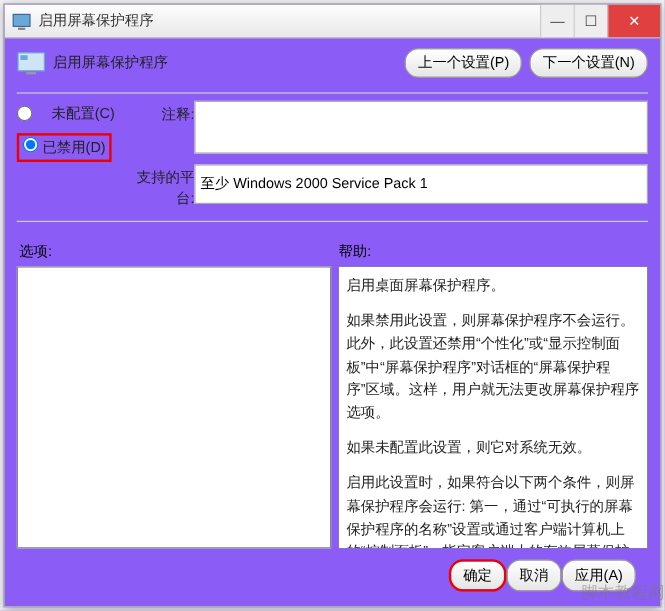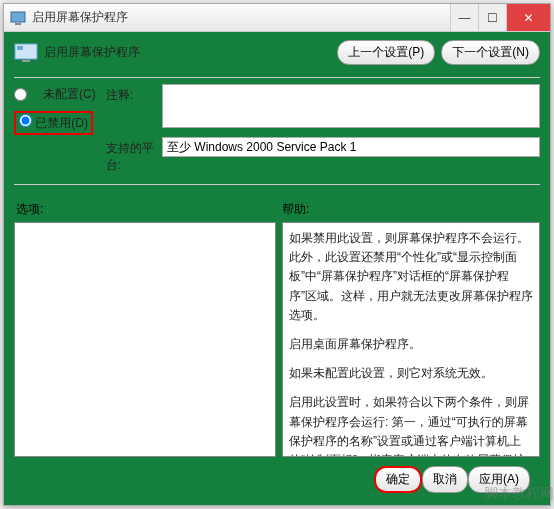--- a/index.html
+++ b/index.html
@@ -1,17 +1,17 @@
 <!DOCTYPE html>
 <html><head>
 <meta charset="utf-8">
 <style>
 * { box-sizing: border-box; margin: 0; padding: 0; }
 body { font-family: "Microsoft YaHei", "SimSun", sans-serif; font-size: 12px; background: #f0f0f0; width: 554px; height: 509px; overflow: hidden; position: relative; }
-.window { width: 548px; height: 503px; margin: 3px; background: #15803d; border: 1px solid #aaa; display: flex; flex-direction: column; box-shadow: 0 2px 8px rgba(0,0,0,0.3); }
+.window { width: 548px; height: 503px; margin: 3px; background: #8b5cf6; border: 1px solid #aaa; display: flex; flex-direction: column; box-shadow: 0 2px 8px rgba(0,0,0,0.3); }
 .titlebar { height: 28px; background: linear-gradient(to bottom, #fdfdfd, #e8e8e8); border-bottom: 1px solid #ccc; display: flex; align-items: center; padding-left: 6px; }
 .titlebar-icon { width: 16px; height: 16px; margin-right: 6px; display: inline-block; }
 .titlebar-icon svg { width: 100%; height: 100%; }
 .title-text { flex: 1; color: #333; }
 .win-btns { display: flex; height: 100%; }
 .win-btn { width: 28px; height: 100%; display: flex; align-items: center; justify-content: center; border-left: 1px solid #ccc; cursor: pointer; }
 .win-btn.close { background: #e04040; color: #fff; width: 44px; }
 .win-btn.min, .win-btn.max { background: #eee; color: #444; }
 .content { flex: 1; padding: 8px 10px 4px; display: flex; flex-direction: column; overflow: hidden; }
 .header-row { display: flex; align-items: center; margin-bottom: 8px; }
@@ -21,24 +21,24 @@
 .nav-btns { display: flex; gap: 6px; }
 .btn { border: 1px solid #999; background: linear-gradient(to bottom, #fff, #e6e6e6); padding: 3px 10px; font-size: 12px; cursor: pointer; border-radius: 12px; }
 .hr { border: none; border-top: 1px solid #ccc; margin: 4px 0 6px; }
 .config-row { display: flex; }
 .radio-col { width: 92px; display: flex; flex-direction: column; gap: 8px; padding-top: 2px; }
 .radio-item { display: flex; align-items: center; gap: 16px; font-size: 12px; color: #222; }
 .radio-item .hl { border: 2px solid #e00; padding: 1px 3px; }
 .radio-item input { margin: 0; }
 .fields-col { flex: 1; }
 .field-row { display: flex; margin-bottom: 6px; }
-.field-label { width: 56px; padding-top: 3px; font-size: 12px; color: #222; }
+.field-label { width: 56px; padding-top: 3px; font-size: 12px; color: #222; text-align: right; }
 .field-input { flex: 1; }
 .textarea { width: 100%; height: 44px; border: 1px solid #aaa; resize: none; font-family: inherit; font-size: 12px; background: #fff; }
-.platform-input { width: 100%; border: 1px solid #aaa; height: 20px; padding: 2px 4px; font-size: 12px; background: #fff; }
+.platform-input { width: 100%; border: 1px solid #aaa; height: 33px; padding: 2px 4px; font-size: 12px; background: #fff; }
 .labels-row { display: flex; margin-top: 10px; margin-bottom: 4px; }
 .labels-row .left { width: 268px; padding-left: 2px; }
 .labels-row .right { flex: 1; }
 .panes { display: flex; gap: 6px; flex: 1; min-height: 0; }
 .pane { border: 1px solid #888; background: #fff; overflow-y: auto; padding: 6px; font-size: 12px; line-height: 1.6; color: #222; }
 .pane.left { width: 262px; }
 .pane.right { flex: 1; }
 .pane p { margin-bottom: 10px; }
 .footer { padding: 8px 10px; display: flex; justify-content: flex-end; gap: 0; border-top: 1px solid transparent; }
 .btn-ok { border: 2px solid #e00; }
@@ -107,22 +107,22 @@
     <hr class="hr">
 
     <div class="labels-row">
       <div class="left">选项:</div>
       <div class="right">帮助:</div>
     </div>
 
     <div class="panes">
       <div class="pane left"></div>
       <div class="pane right">
+        <p>启用桌面屏幕保护程序。</p>
         <p>如果禁用此设置，则屏幕保护程序不会运行。此外，此设置还禁用“个性化”或“显示控制面板”中“屏幕保护程序”对话框的“屏幕保护程序”区域。这样，用户就无法更改屏幕保护程序选项。</p>
-        <p>启用桌面屏幕保护程序。</p>
         <p>如果未配置此设置，则它对系统无效。</p>
         <p>启用此设置时，如果符合以下两个条件，则屏幕保护程序会运行: 第一，通过“可执行的屏幕保护程序的名称”设置或通过客户端计算机上的“控制面板”，指定客户端上的有效屏幕保护程序。第二，通过设置或“控制面板”，将屏幕保护程序超时设置为非零值。</p>
 
       </div>
     </div>
 
     <div class="footer">
       <button class="btn btn-ok">确定</button>
       <button class="btn">取消</button>
       <button class="btn">应用(A)</button>

